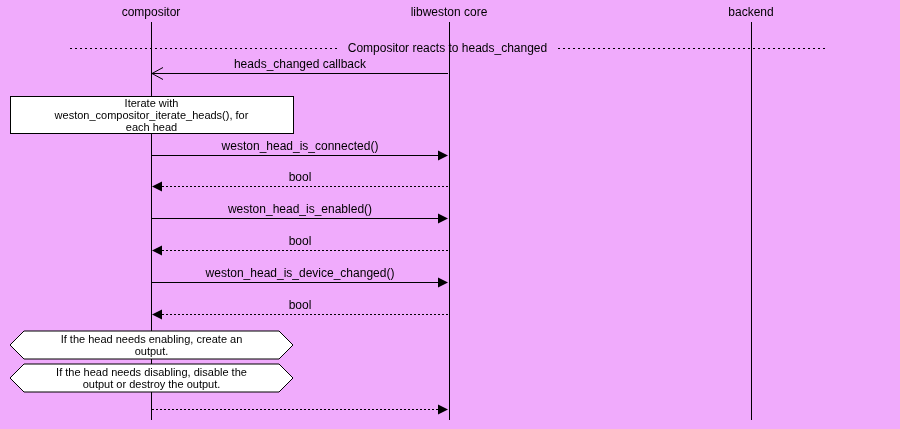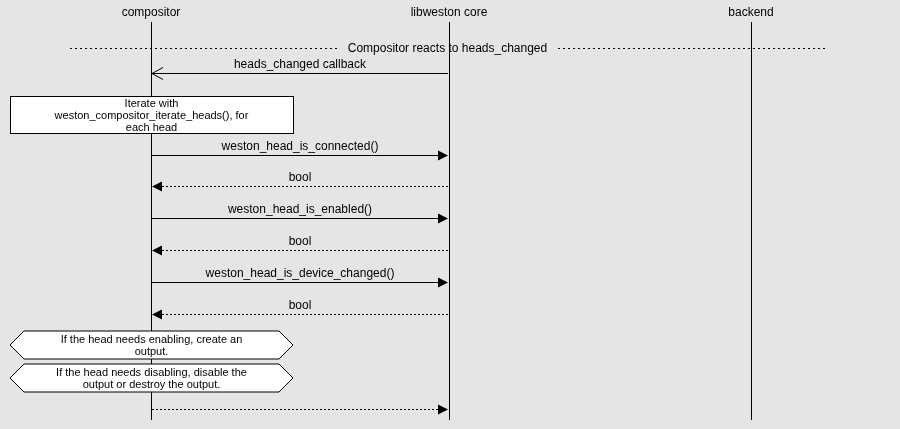--- a/index.html
+++ b/index.html
@@ -8,21 +8,21 @@
     background: #ffffff;
   }
   body {
     font-family: "Liberation Sans", sans-serif;
     color: #000000;
   }
   #diagram-root {
     position: relative;
     width: 900px;
     height: 429px;
-    background: #e5e5e5;
+    background: #f0abfc;
     overflow: hidden;
   }
   #seq-svg {
     position: absolute;
     left: 0;
     top: 0;
     width: 900px;
     height: 429px;
     display: block;
   }

